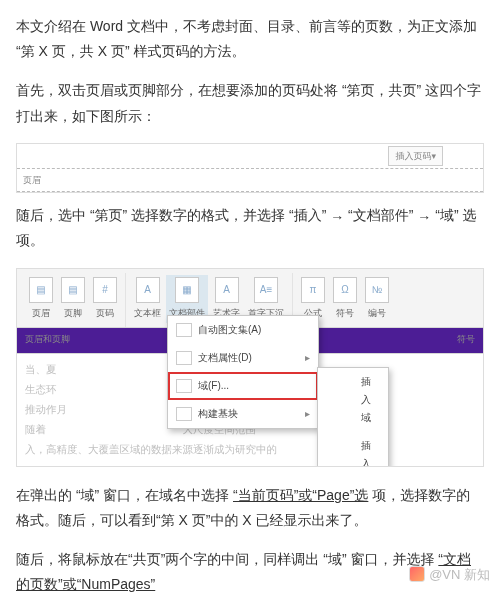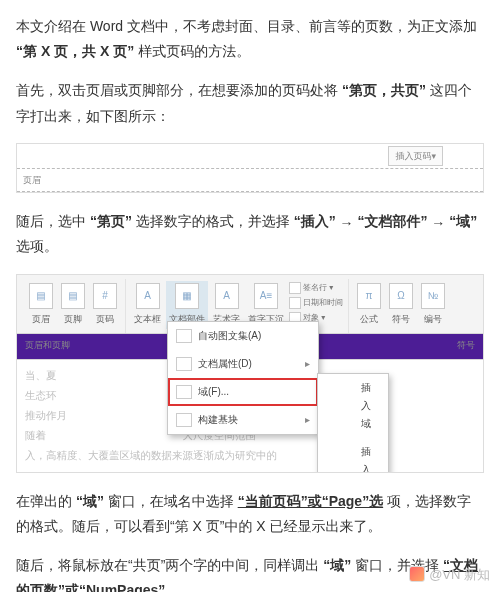--- a/index.html
+++ b/index.html
@@ -7,26 +7,26 @@
     padding: 14px 16px;
     font-family: "Microsoft YaHei", "PingFang SC", sans-serif;
     font-size: 14px;
     line-height: 1.8;
     color: #333;
     width: 500px;
     box-sizing: border-box;
     background: #fff;
   }
   p { margin: 0 0 14px 0; }
-  b { font-weight: bold; }
+  b { font-weight: normal; }
   u { text-decoration: underline; }
   
   .shot1 {
     border: 1px solid #ddd;
-    margin: 4px 0 16px 0;
+    margin: 4px 0 10px 0;
     font-size: 10px;
     color: #888;
     background: #fff;
   }
   .shot1 .topbar {
     display: flex;
     justify-content: flex-end;
     padding: 2px 40px 2px 0;
   }
   .shot1 .pagebtn {
@@ -234,34 +234,20 @@
             <span>文档部件</span>
           </div>
         <div class="rbtn big">
             <div class="ic">A</div>
             <span>艺术字</span>
           </div>
         <div class="rbtn big">
             <div class="ic">A≡</div>
             <span>首字下沉</span>
           </div>
-        <div class="smallcol">
-          <div class="line">
-              <span class="mini-ic"></span>
-              <span>签名行 ▾</span>
-            </div>
-          <div class="line">
-              <span class="mini-ic"></span>
-              <span>日期和时间</span>
-            </div>
-          <div class="line">
-              <span class="mini-ic"></span>
-              <span>对象 ▾</span>
-            </div>
-        </div>
       </div>
     </div>
     <div class="grp">
       <div class="row">
         <div class="rbtn big">
             <div class="ic">π</div>
             <span>公式</span>
           </div>
         <div class="rbtn big">
             <div class="ic">Ω</div>

